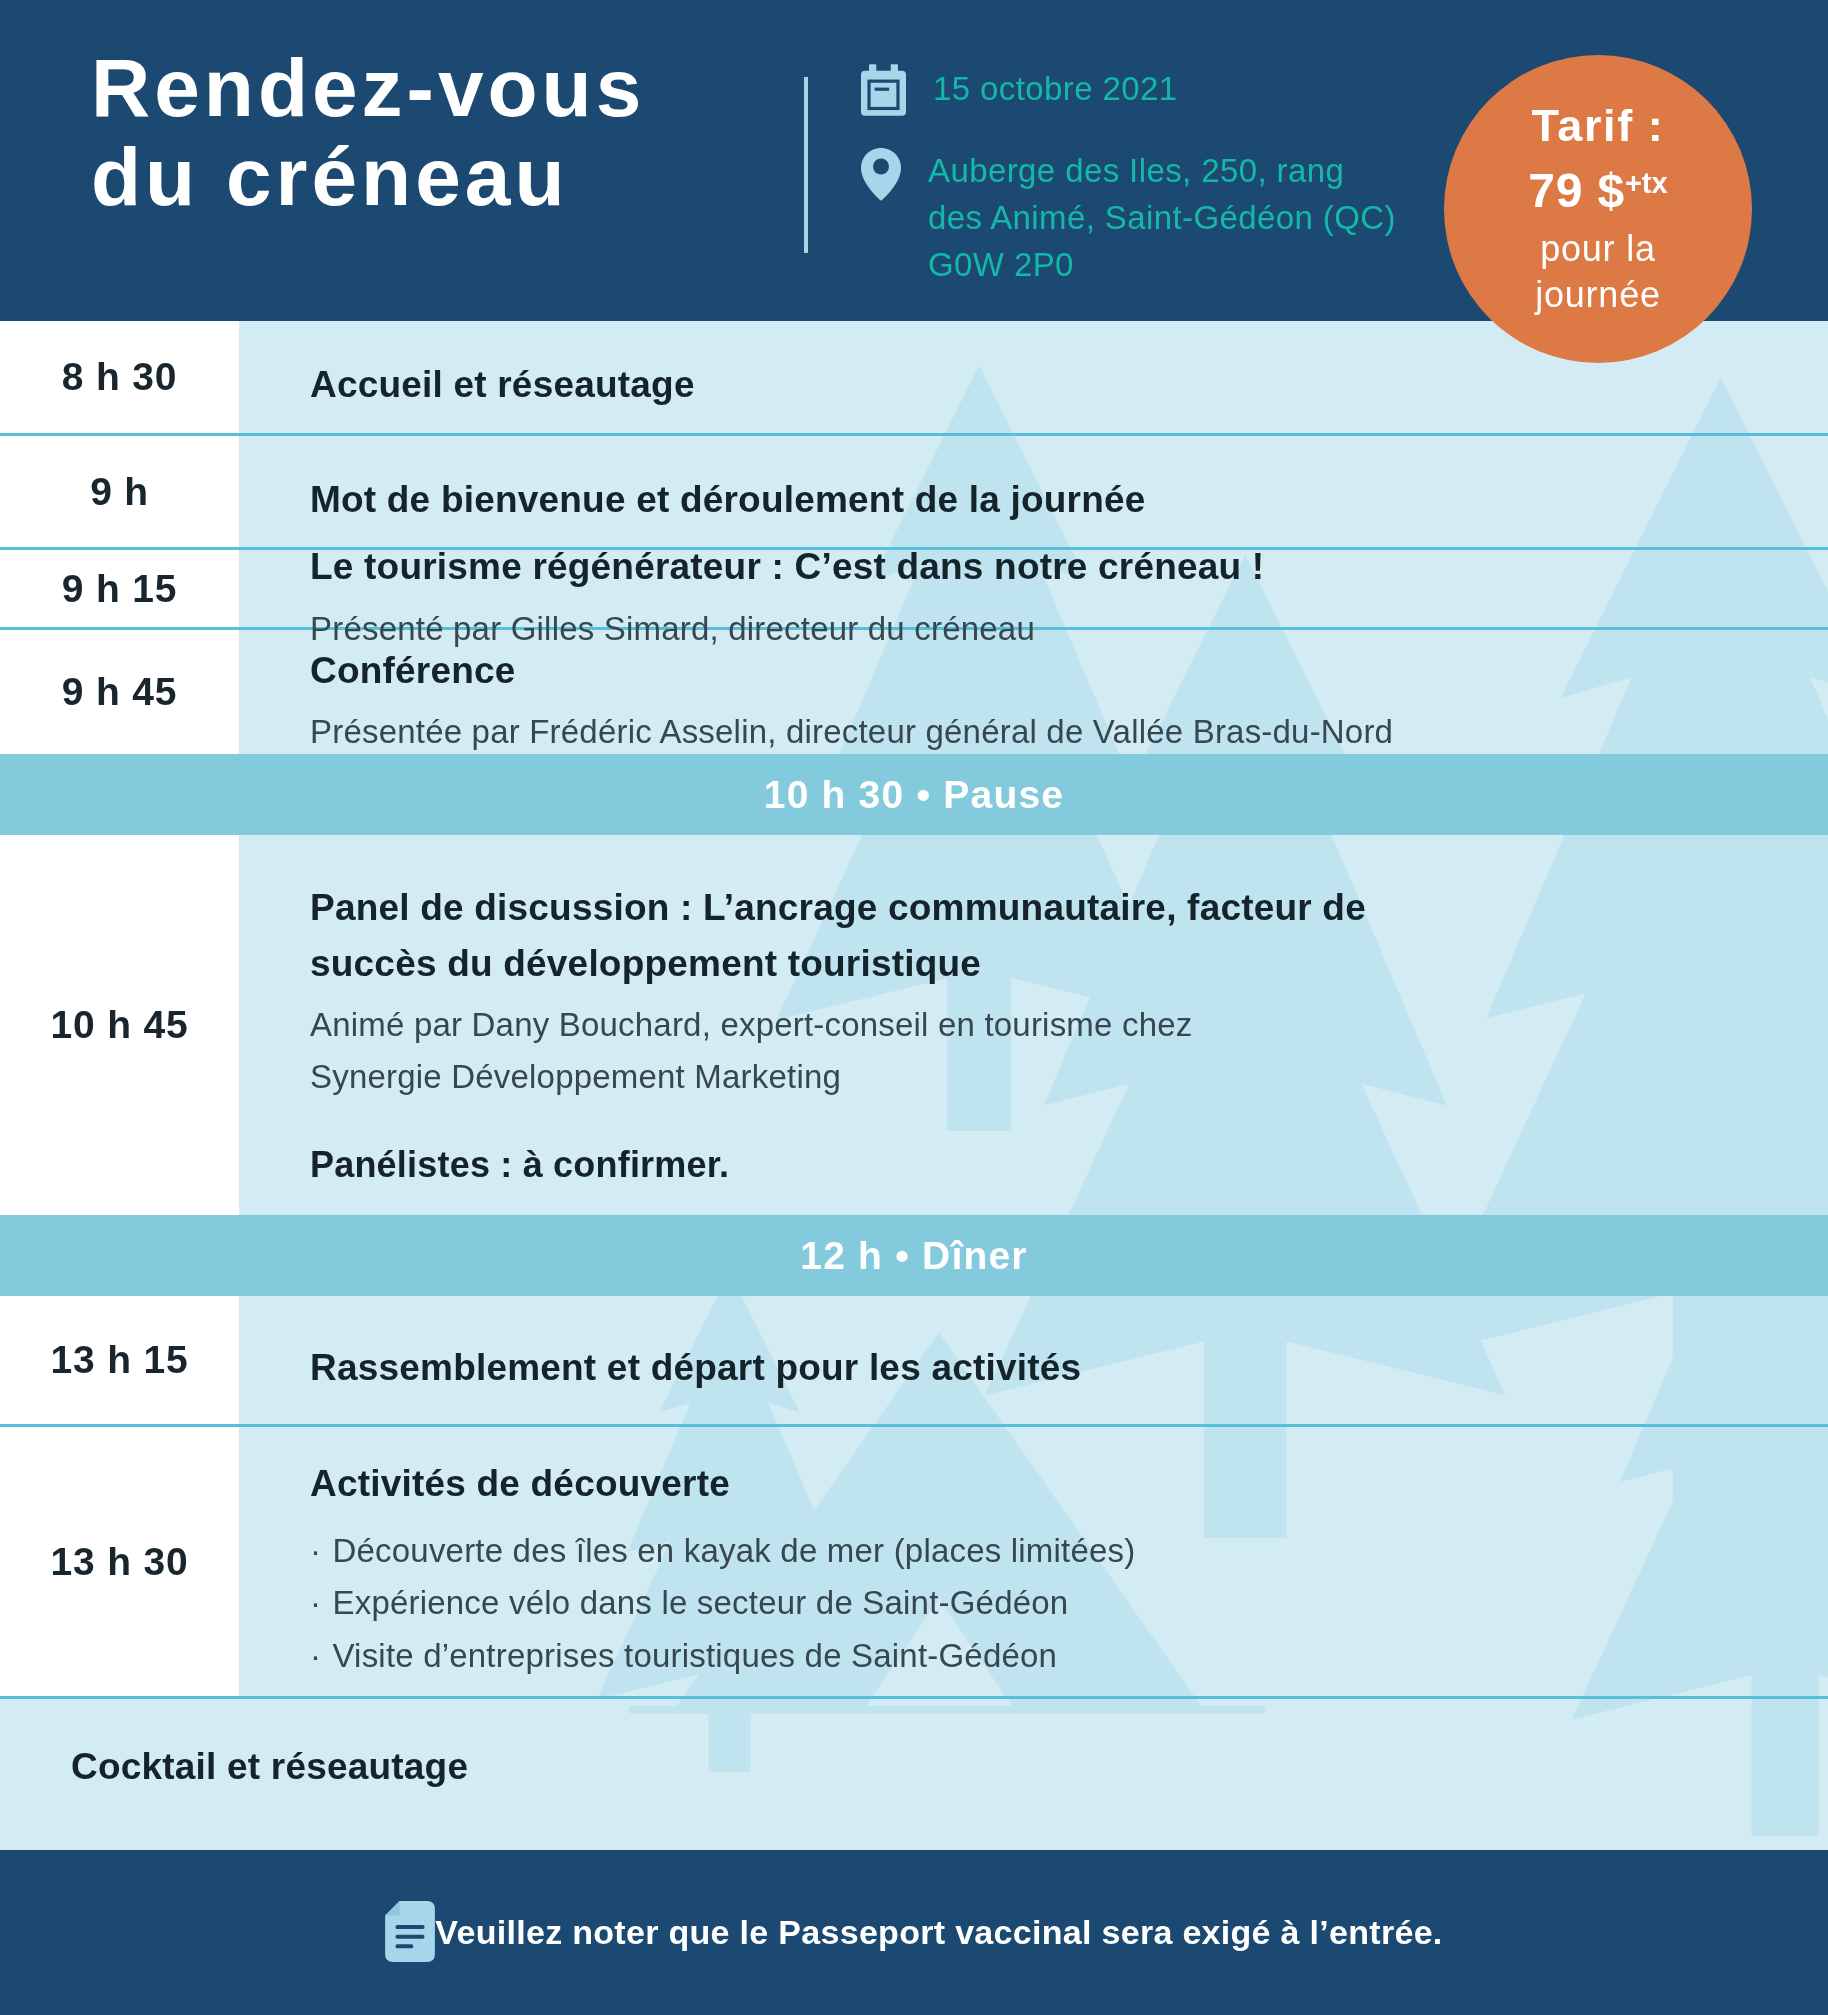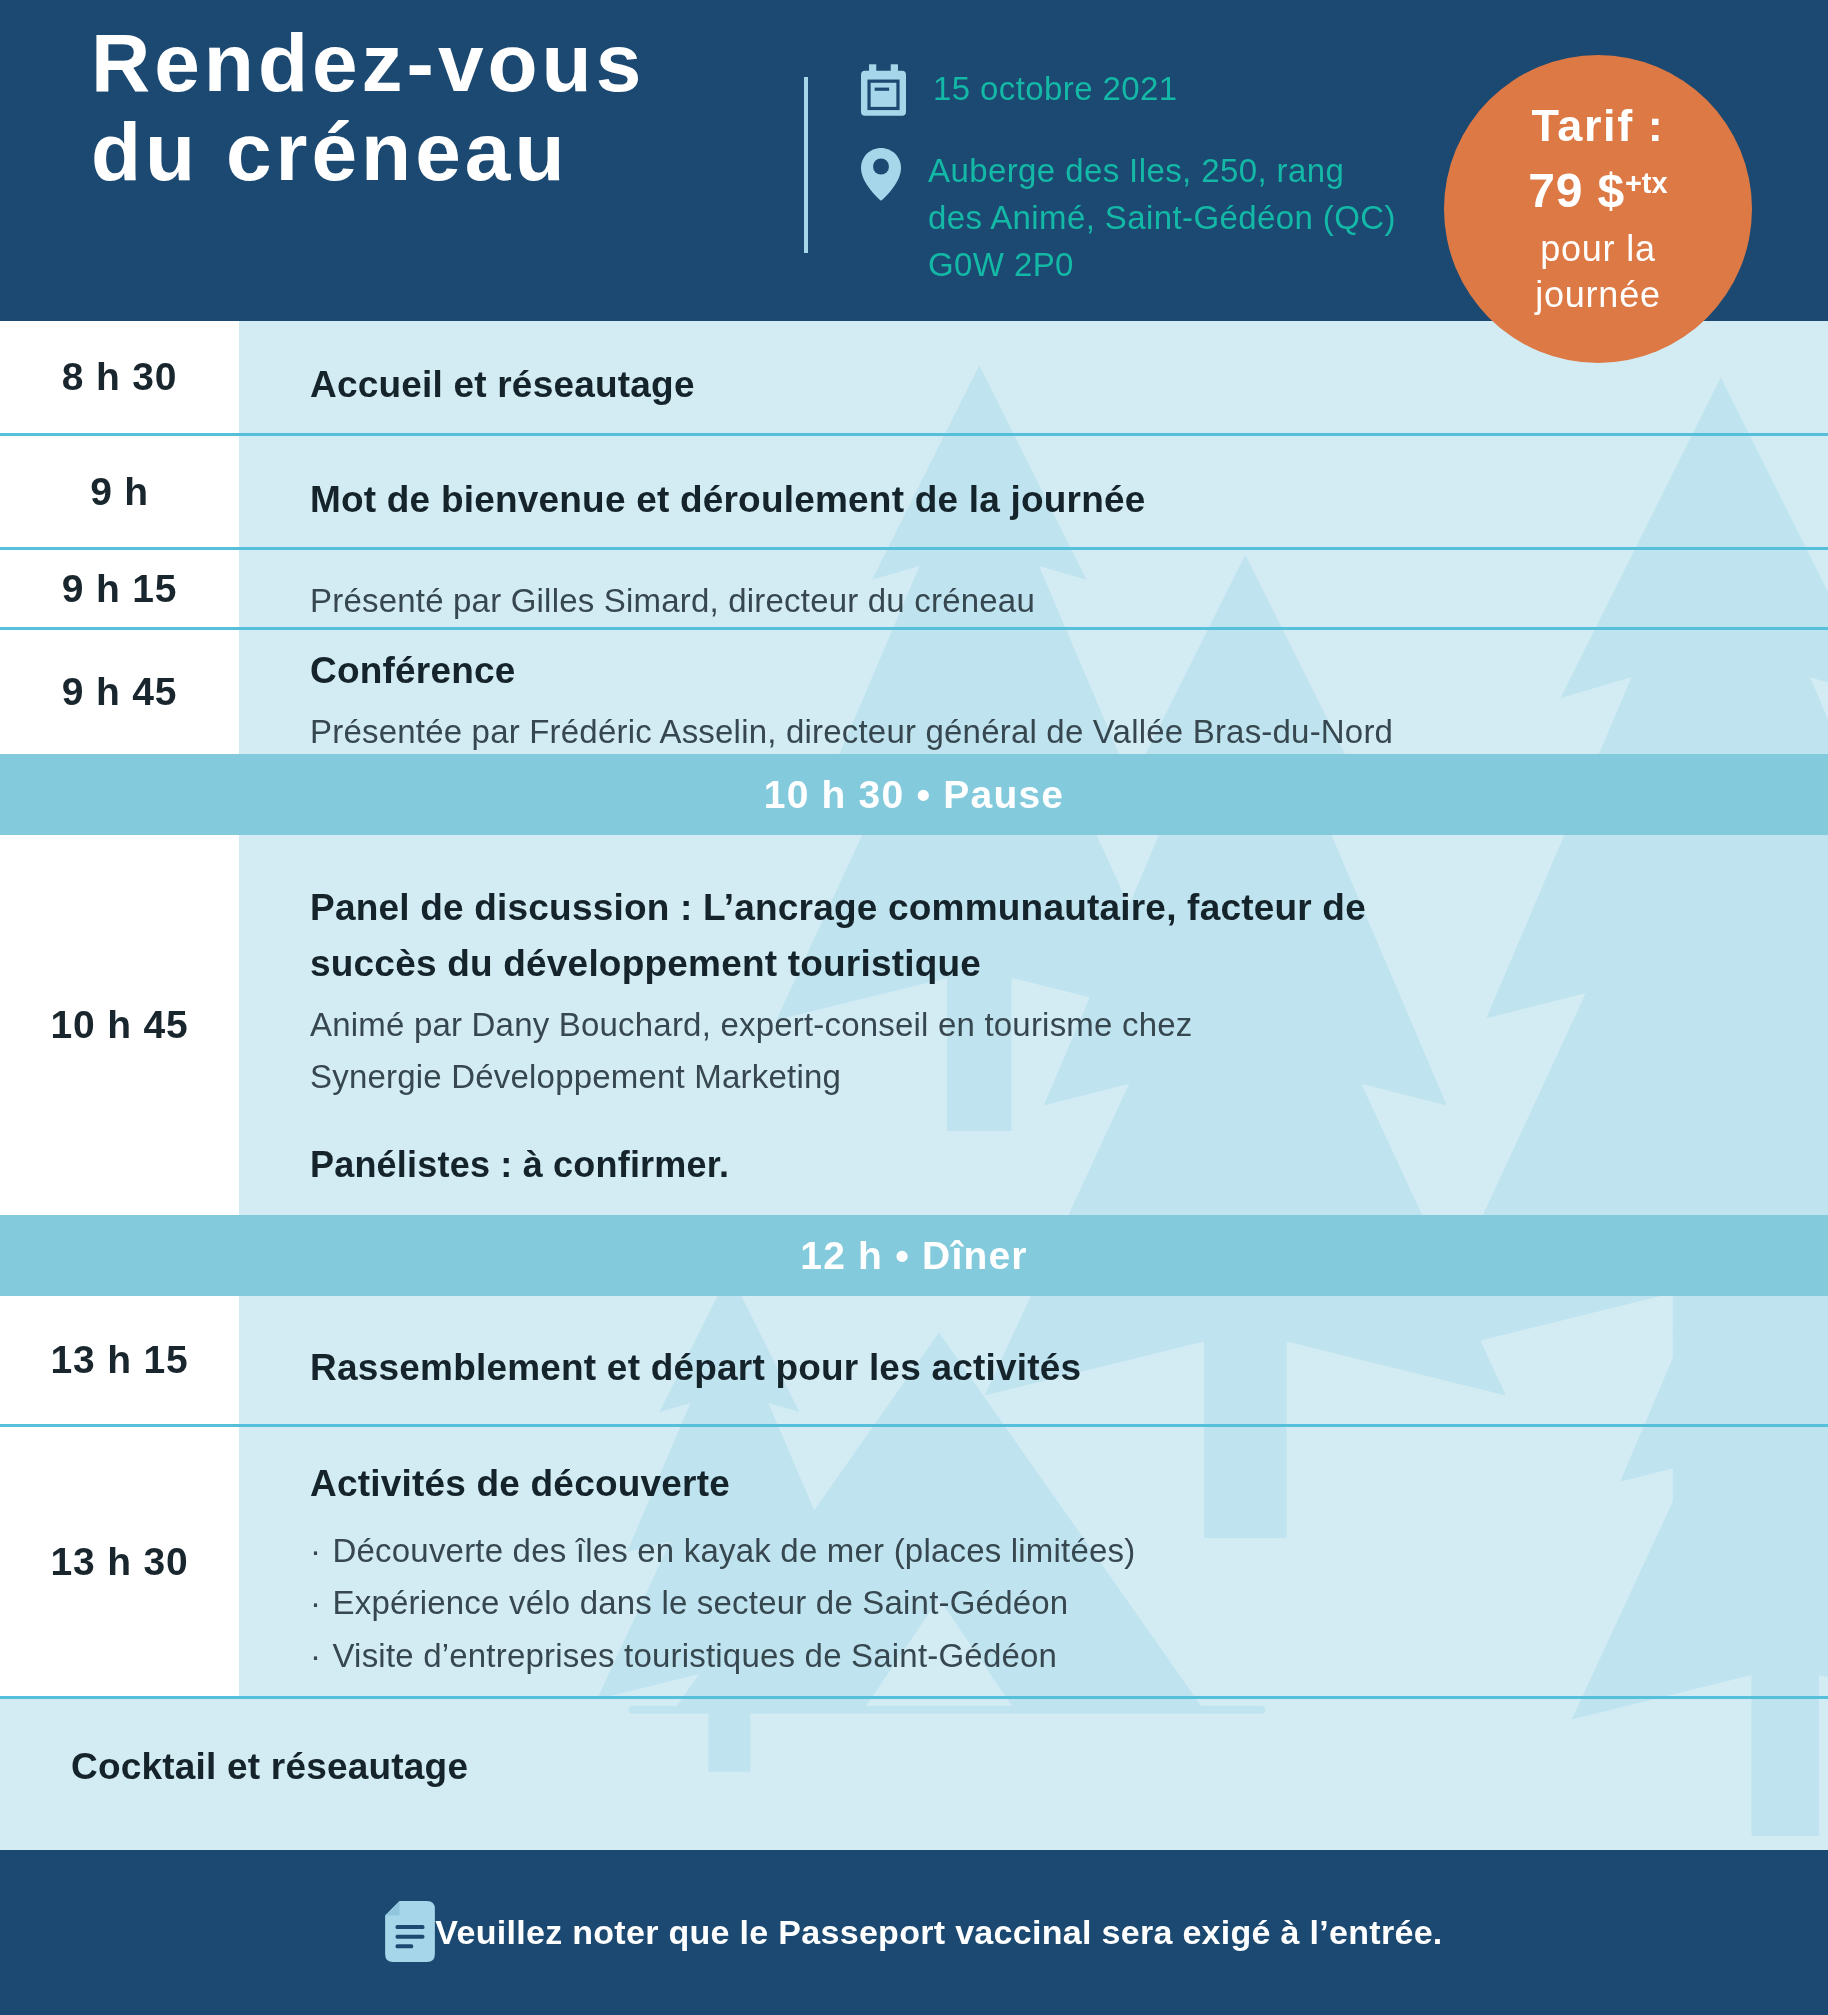--- a/index.html
+++ b/index.html
@@ -10,21 +10,21 @@
   .poster{
     position:relative;width:1828px;height:2015px;
     background:#D3ECF4;overflow:hidden;
   }
   
   .header{
     position:absolute;top:0;left:0;width:1828px;height:321px;
     background:#1B4971;z-index:2;
   }
   .event-title{
-    position:absolute;left:91px;top:19px;margin:0;
+    position:absolute;left:91px;top:44px;margin:0;
     color:#FFFFFF;font-size:82px;font-weight:700;
     line-height:1.08;letter-spacing:4px;
   }
   .header-vline{
     position:absolute;left:804px;top:77px;width:4px;height:176px;
     background:#A6D6E9;
   }
   .header-meta{position:absolute;left:861px;top:64px;}
   .meta-row{display:flex;align-items:flex-start;}
   .meta-row + .meta-row{margin-top:29px;}
@@ -183,20 +183,21 @@
         <div class="content-cell">
           <h3 class="session-title">Mot de bienvenue et déroulement de la journée</h3>
         </div>
       </section>
 
       <section class="session-row divided" style="height:80px">
         <div class="time-cell">
           <span class="time">9 h 15</span>
         </div>
         <div class="content-cell">
+          <h3 class="session-title">Le tourisme régénérateur : C’est dans notre créneau !</h3>
           <p class="session-subtitle">Présenté par Gilles Simard, directeur du créneau</p>
         </div>
       </section>
 
       <section class="session-row divided" style="height:127px">
         <div class="time-cell">
           <span class="time">9 h 45</span>
         </div>
         <div class="content-cell">
           <h3 class="session-title">Conférence</h3>

